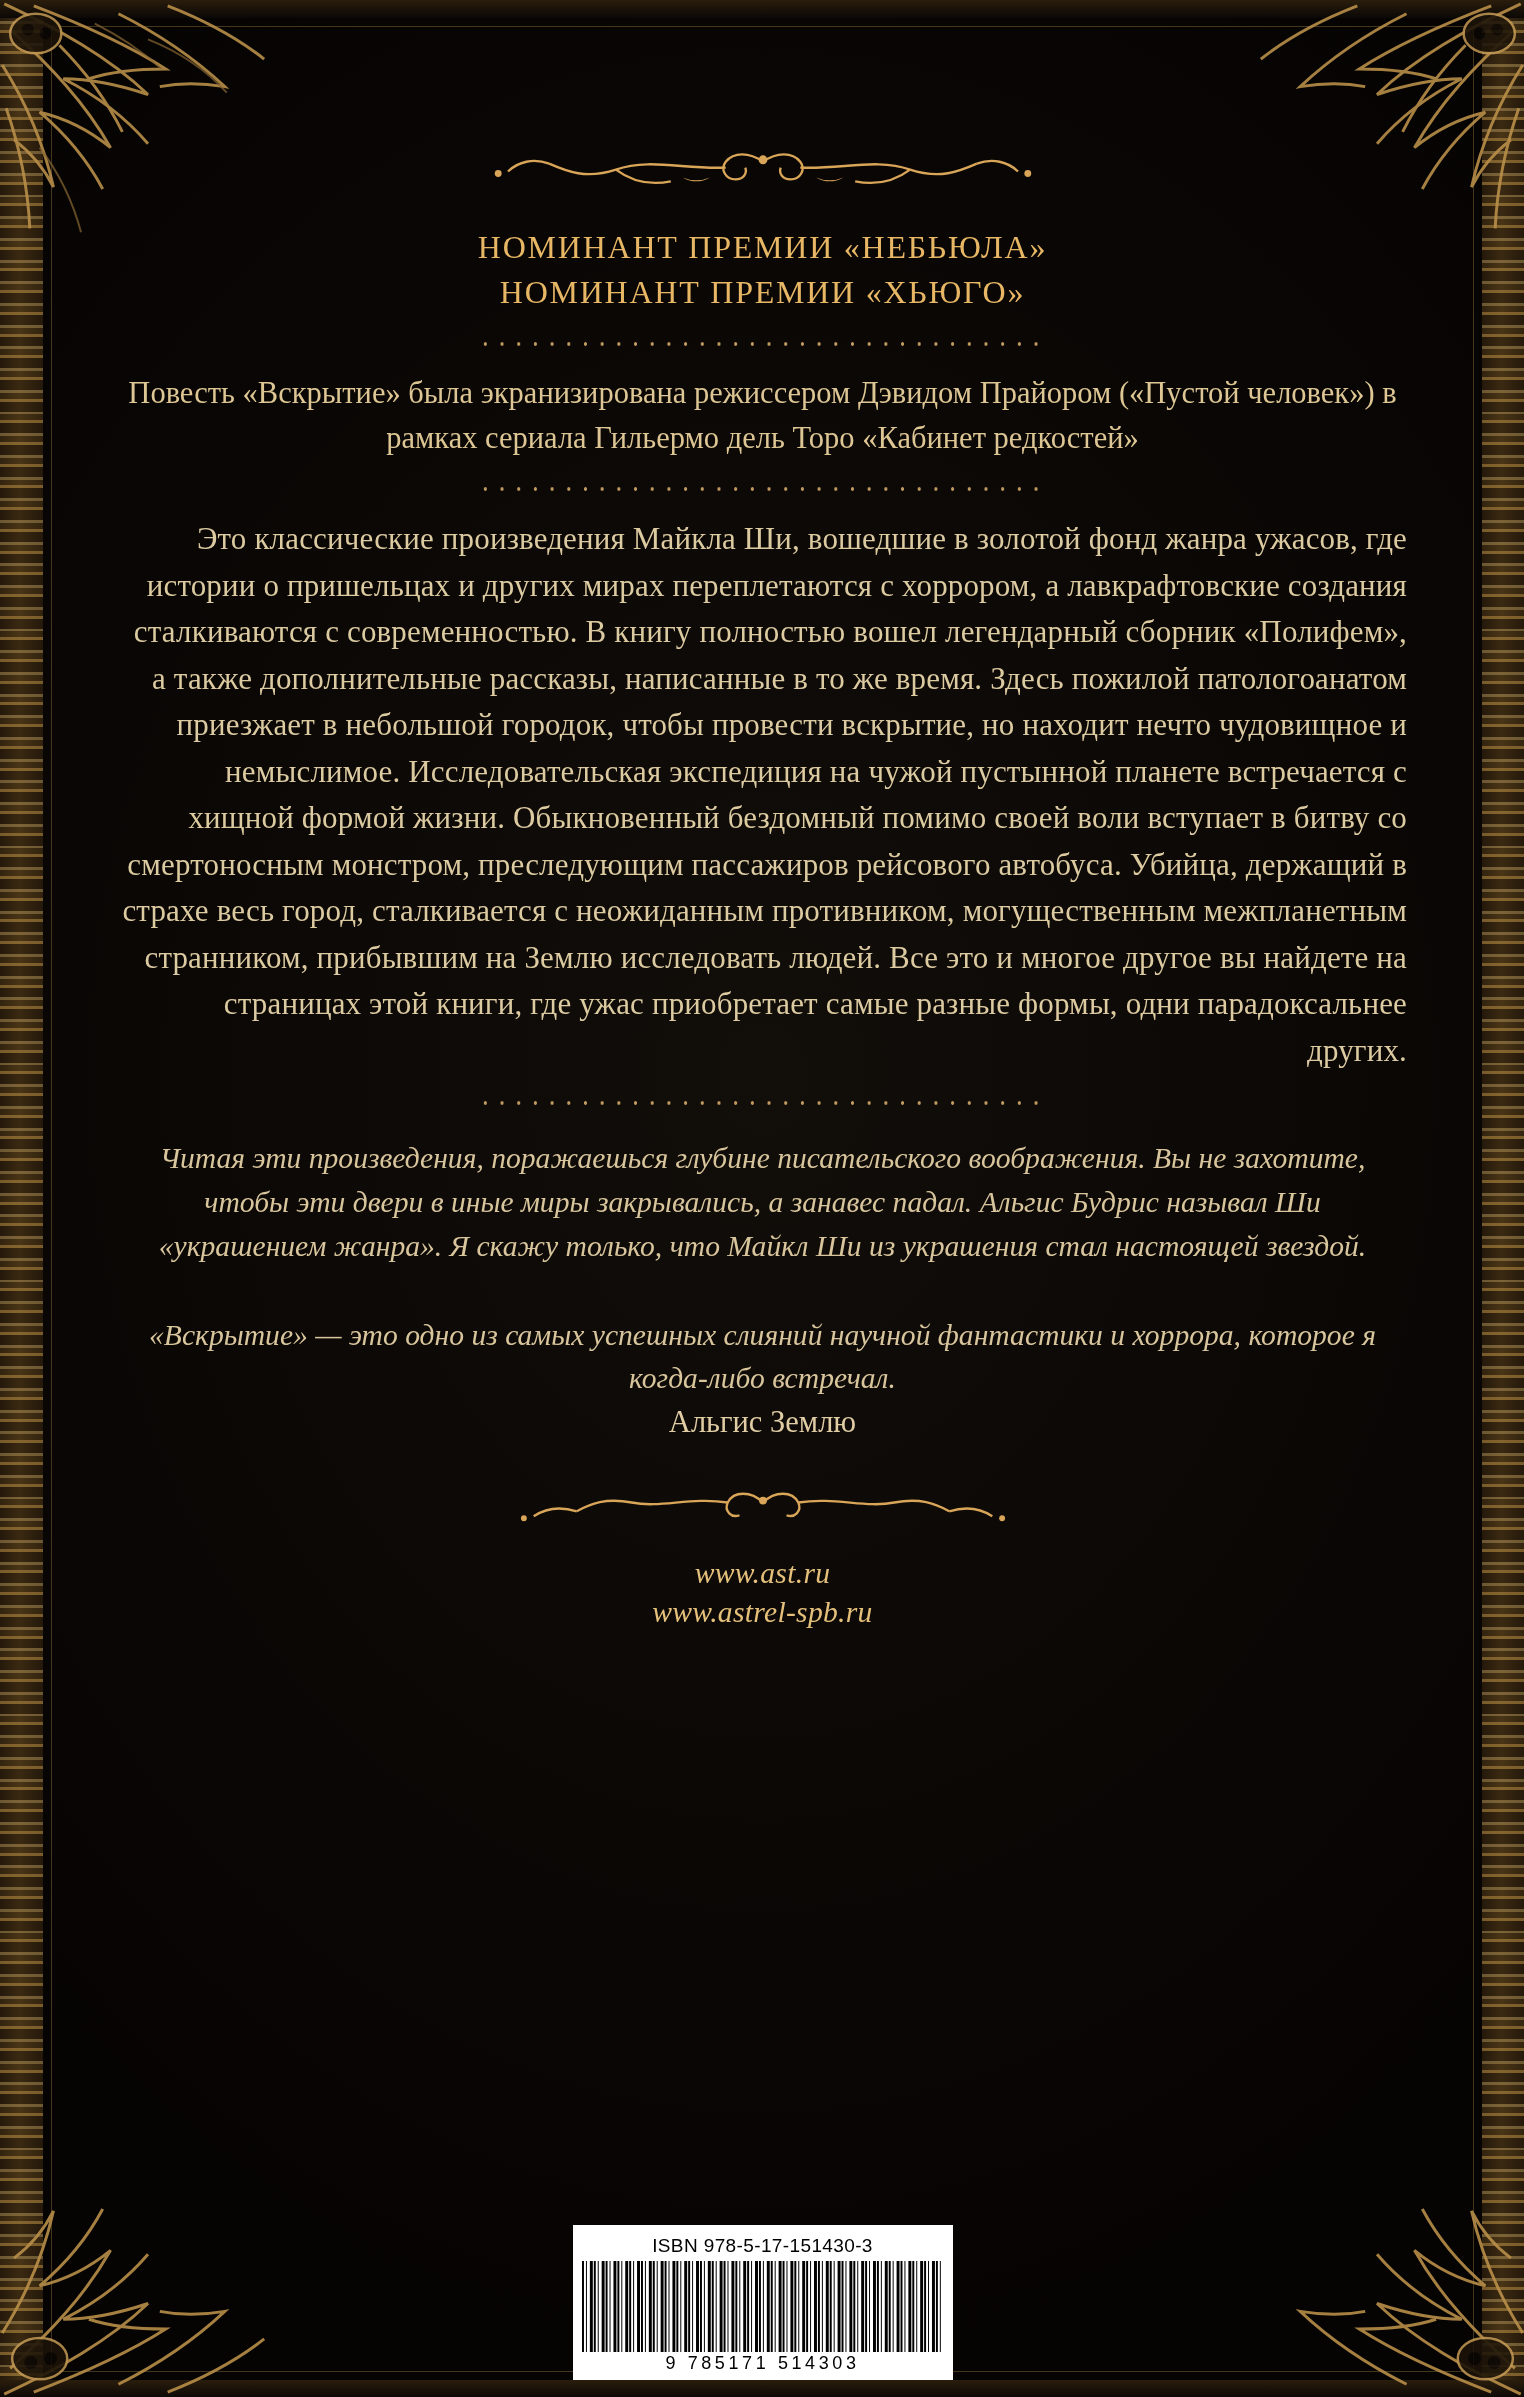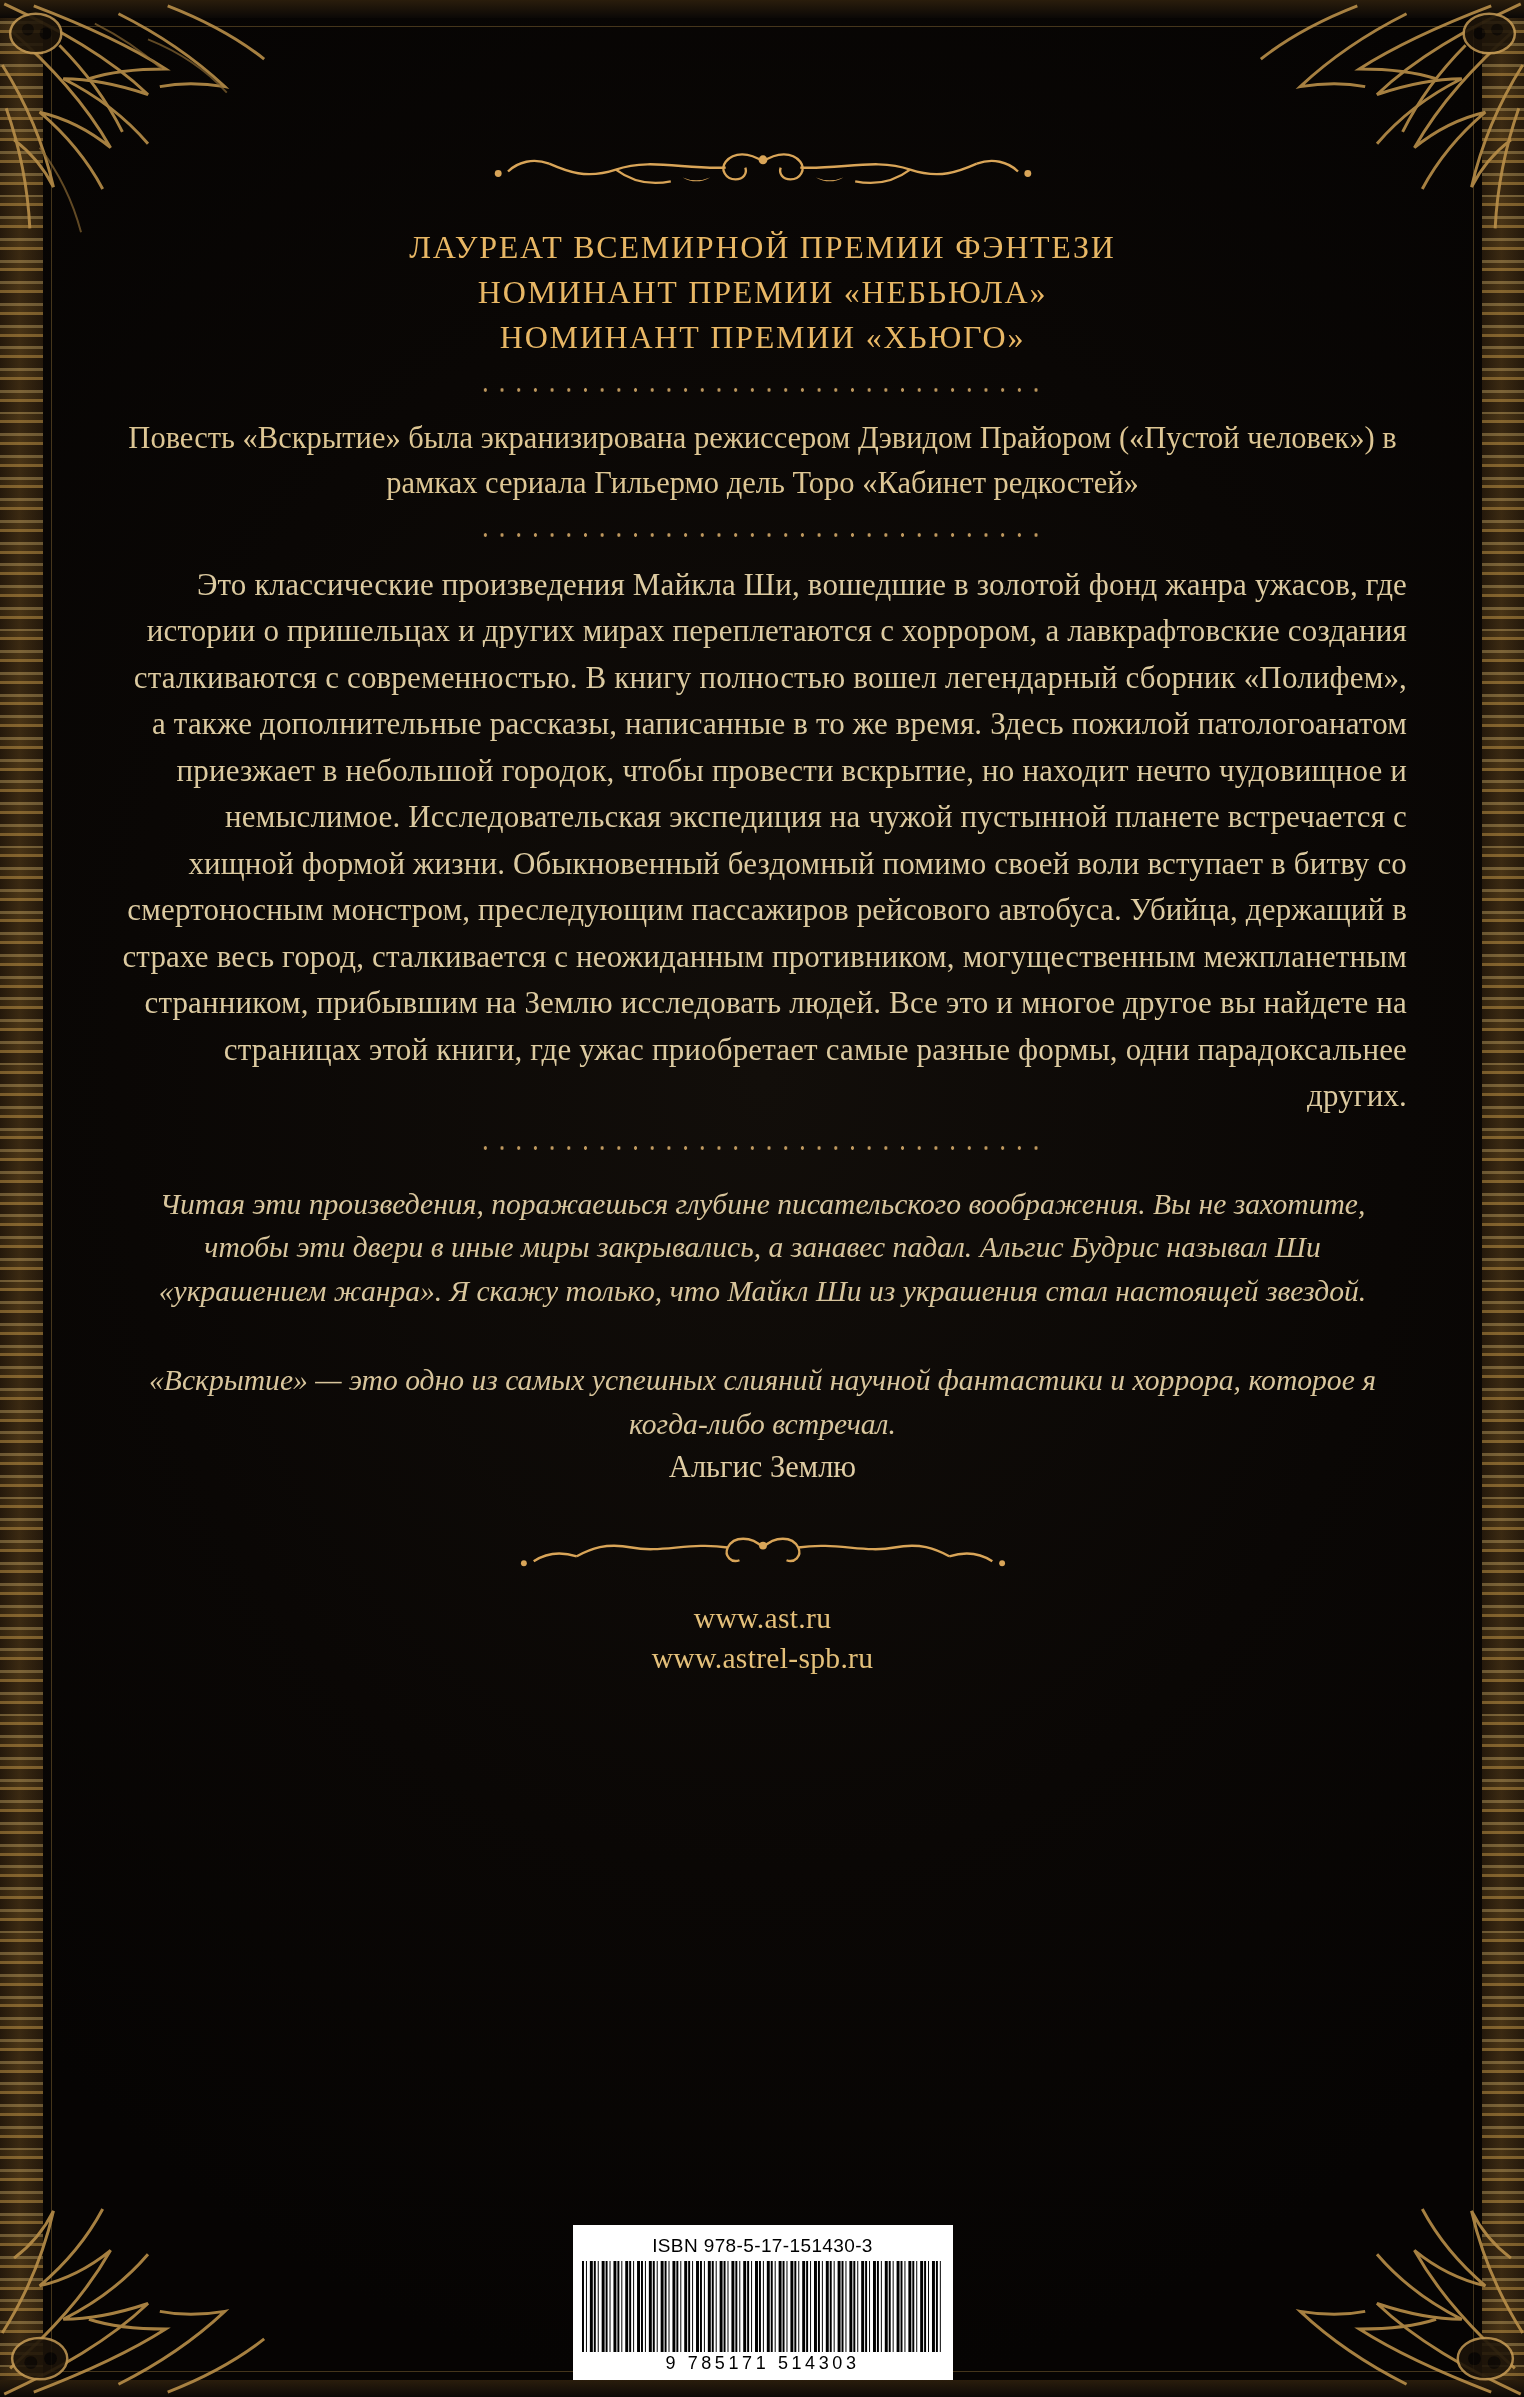--- a/index.html
+++ b/index.html
@@ -141,21 +141,21 @@
   }
   .quote-block { margin-top: 29.6px; }
   .quote-block.second { margin-top: 45px; }
 
   .site-links {
     margin-top: 25.6px;
     font-size: 29.6px;
     line-height: 1.34;
     color: #e4c07a;
   }
-  .site-links div { letter-spacing: 0.01em; }
+  .site-links div { letter-spacing: 0.01em; font-style: italic; }
 
   
   .barcode-wrap {
     position: absolute;
     left: 50%;
     transform: translateX(-50%);
     bottom: 17.7px;
     width: 380px;
     background: #fff;
     padding: 7.9px 9.9px 5.9px;
@@ -292,21 +292,20 @@
       <g fill="#d9a558">
         <circle cx="330" cy="12" r="4.5"></circle>
         <circle cx="60" cy="26" r="3.5"></circle>
         <circle cx="600" cy="26" r="3.5"></circle>
         <path d="M248 30 q14 8 28 0 q-14 6 -28 0"></path>
         <path d="M412 30 q-14 8 -28 0 q14 6 28 0"></path>
       </g>
     </svg>
 
     <div class="awards">
-      <div>ЛАУРЕАТ ВСЕМИРНОЙ ПРЕМИИ ФЭНТЕЗИ</div>
       <div>НОМИНАНТ ПРЕМИИ «НЕБЬЮЛА»</div>
       <div>НОМИНАНТ ПРЕМИИ «ХЬЮГО»</div>
     </div>
 
     <div class="dot-rule"></div>
 
     <div class="film-note">Повесть «Вскрытие» была экранизирована режиссером Дэвидом Прайором («Пустой человек») в рамках сериала Гильермо дель Торо «Кабинет редкостей»</div>
 
     <div class="dot-rule wide"></div>
 

